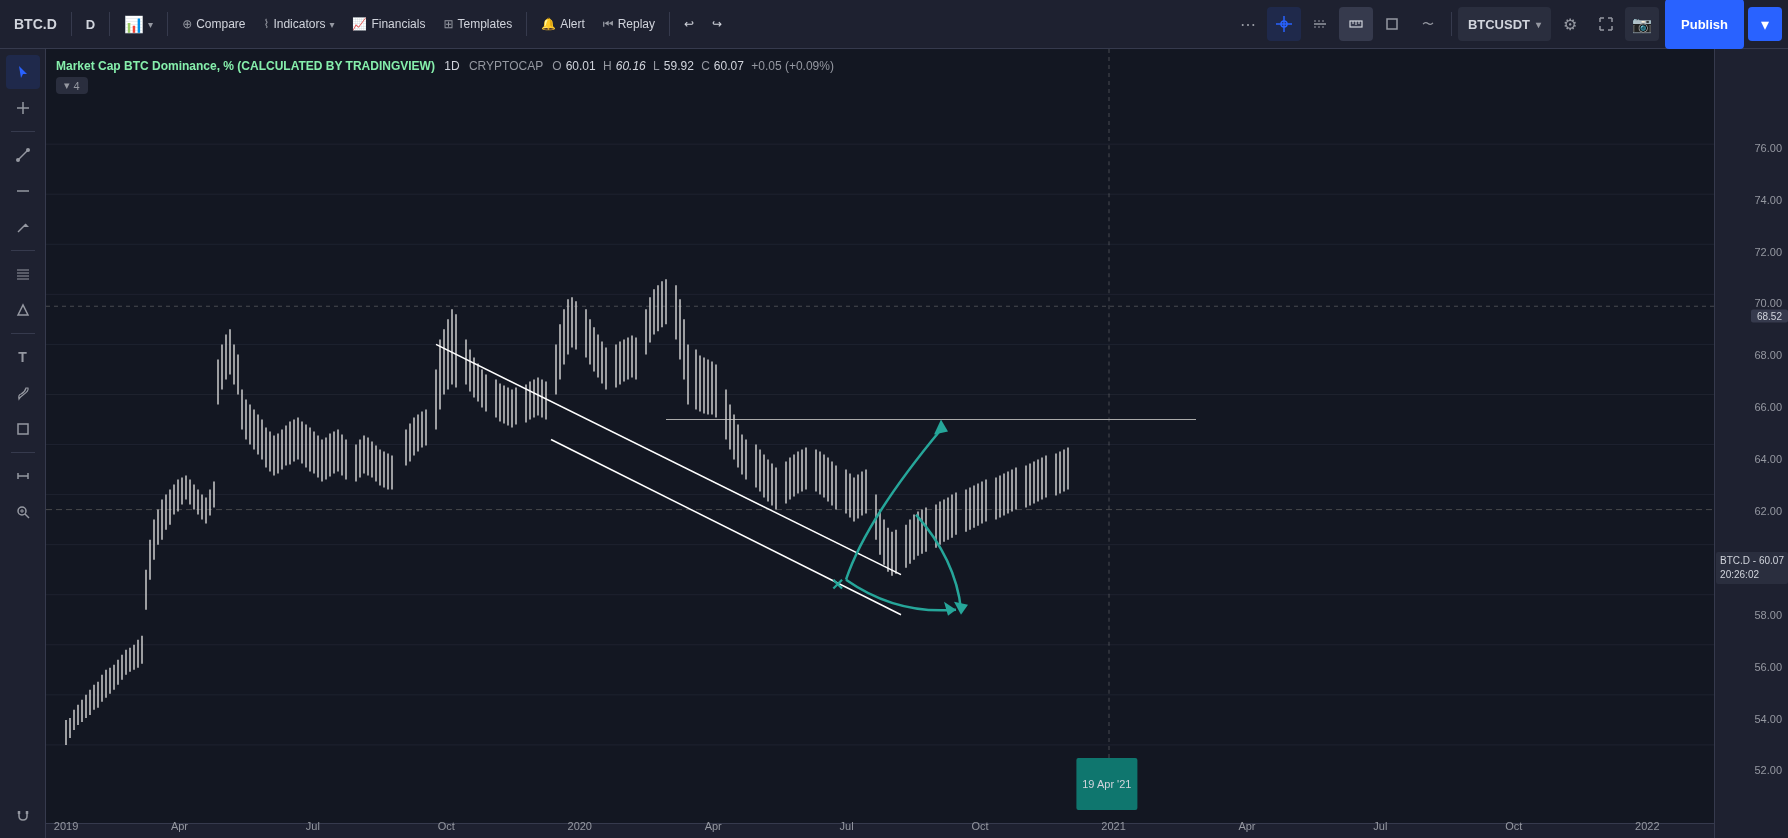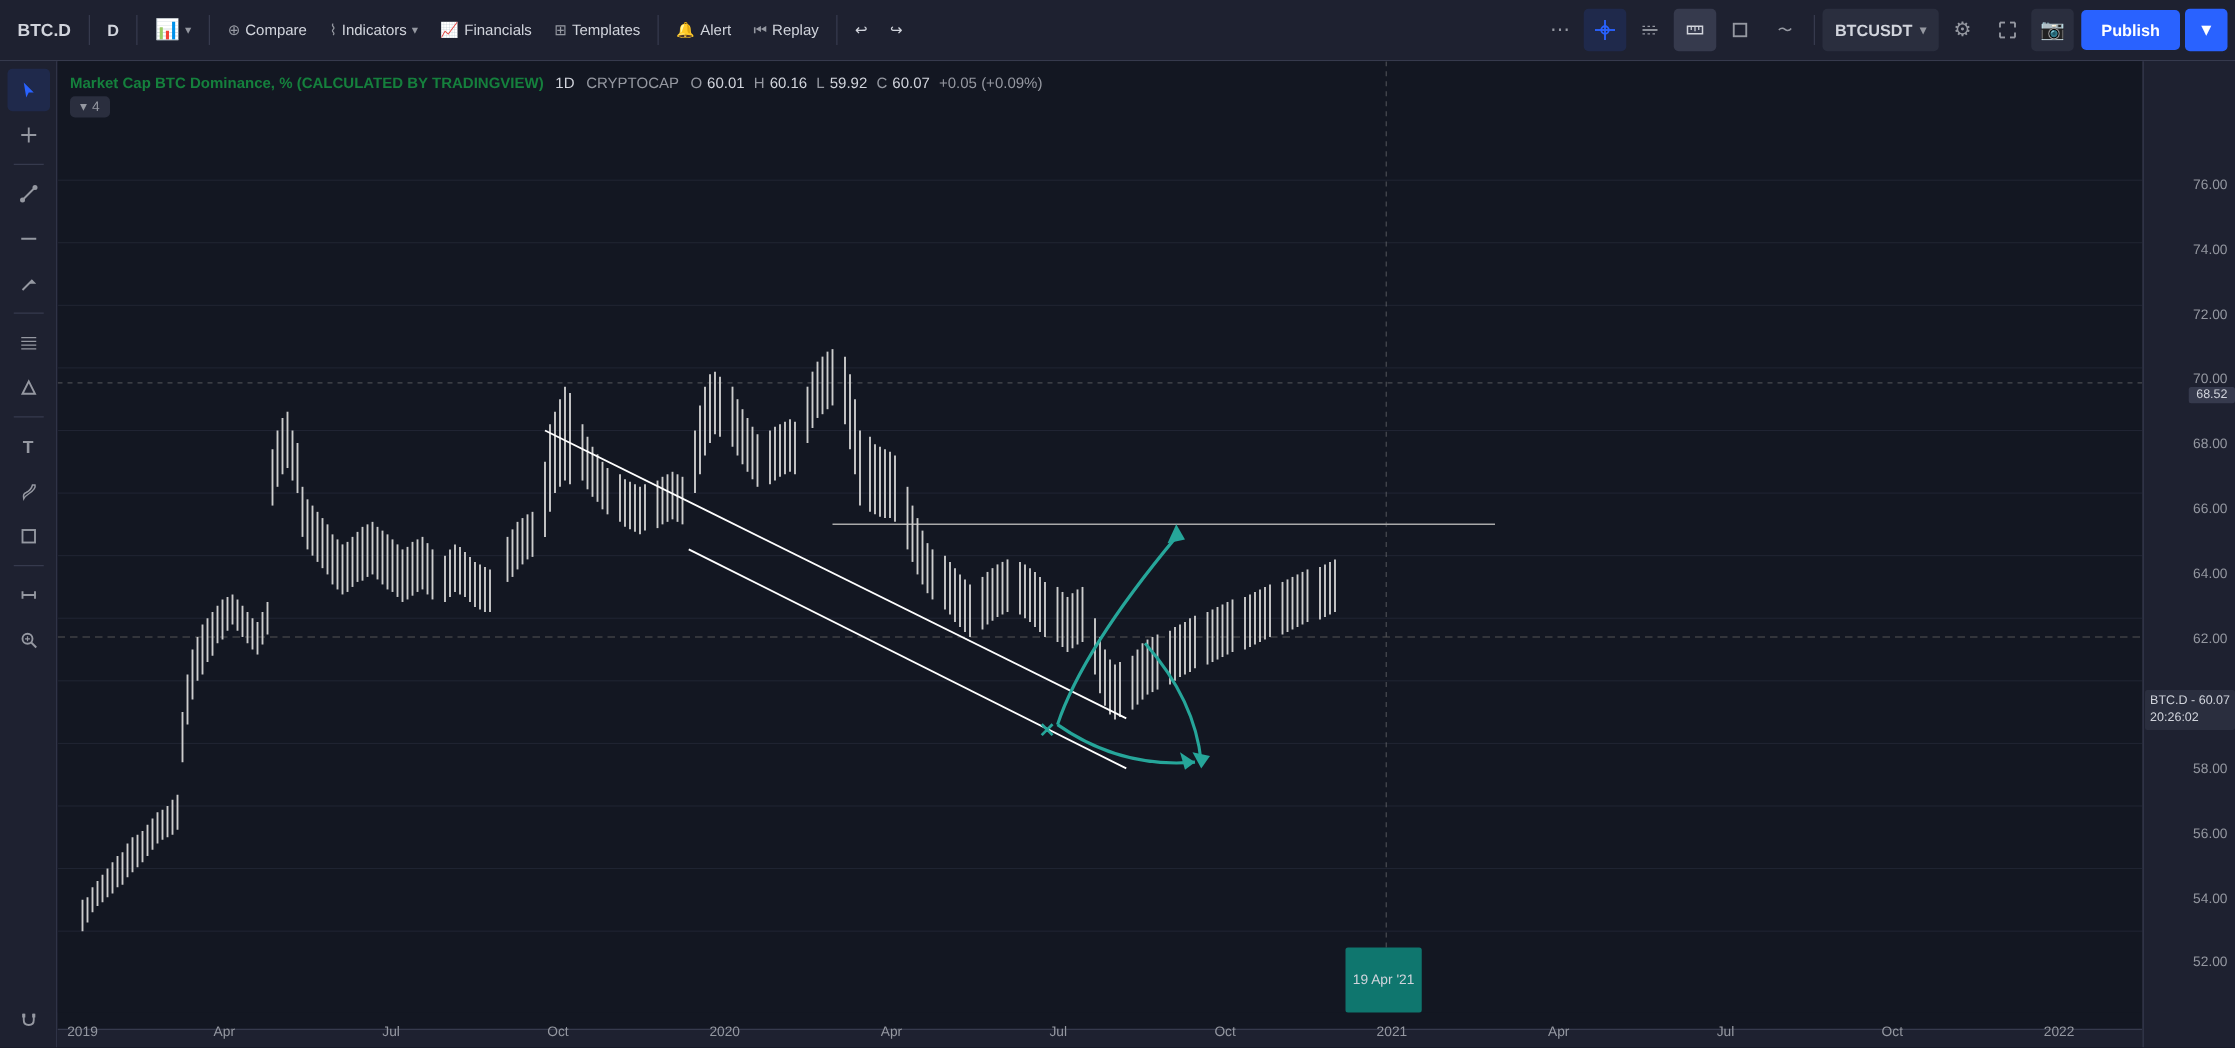--- a/index.html
+++ b/index.html
@@ -93,21 +93,21 @@
       border-radius: 4px;
       cursor: pointer;
       color: #9598a1;
       font-size: 16px;
     }
 
     .publish-btn {
       display: flex;
       align-items: center;
       justify-content: center;
-      height: 32px;
+      height: 50px;
       padding: 0 16px;
       background: #2962ff;
       color: #fff;
       border-radius: 4px;
       cursor: pointer;
       font-size: 13px;
       font-weight: 600;
       margin-left: 4px;
     }
 
@@ -176,21 +176,21 @@
       left: 10px;
       z-index: 10;
       display: flex;
       flex-direction: column;
       gap: 4px;
     }
     #chart-title {
       font-size: 12px;
       color: #9598a1;
     }
-    #chart-title span.sym { color: #15803d; font-weight: 600; }
+    #chart-title span.sym { color: #86efac; font-weight: 600; }
     #chart-title span.tf { color: #d1d4dc; }
     #chart-title span.src { color: #9598a1; }
     #indicators-badge {
       display: inline-flex;
       align-items: center;
       gap: 4px;
       background: #2a2e3e;
       border-radius: 4px;
       padding: 2px 8px;
       font-size: 11px;
@@ -461,21 +461,21 @@
 
       <div id="chart-area">
 
         <div id="chart-header">
           <div id="chart-title">
             <span class="sym">Market Cap BTC Dominance, % (CALCULATED BY TRADINGVIEW)</span>
             <span class="tf" style="margin-left:6px;">1D</span>
             <span class="src" style="margin-left:6px;text-align:right;">CRYPTOCAP</span>
             <span style="margin-left:6px;">
               <span class="o">O</span><span style="color:#d1d4dc;margin:0 4px;">60.01</span>
-              <span class="h">H</span><span style="color:#d1d4dc;margin:0 4px;">60.16</span>
+              <span class="h">H</span><span style="color:#d1d4dc;margin:0 4px;font-style:italic;">60.16</span>
               <span class="l">L</span><span style="color:#d1d4dc;margin:12px 4px;">59.92</span>
               <span class="c">C</span><span style="color:#d1d4dc;margin:0 4px;">60.07</span>
               <span class="ch">+0.05 (+0.09%)</span>
             </span>
           </div>
           <div id="indicators-badge">
             <span>▾</span>
             <span>4</span>
           </div>
         </div>

